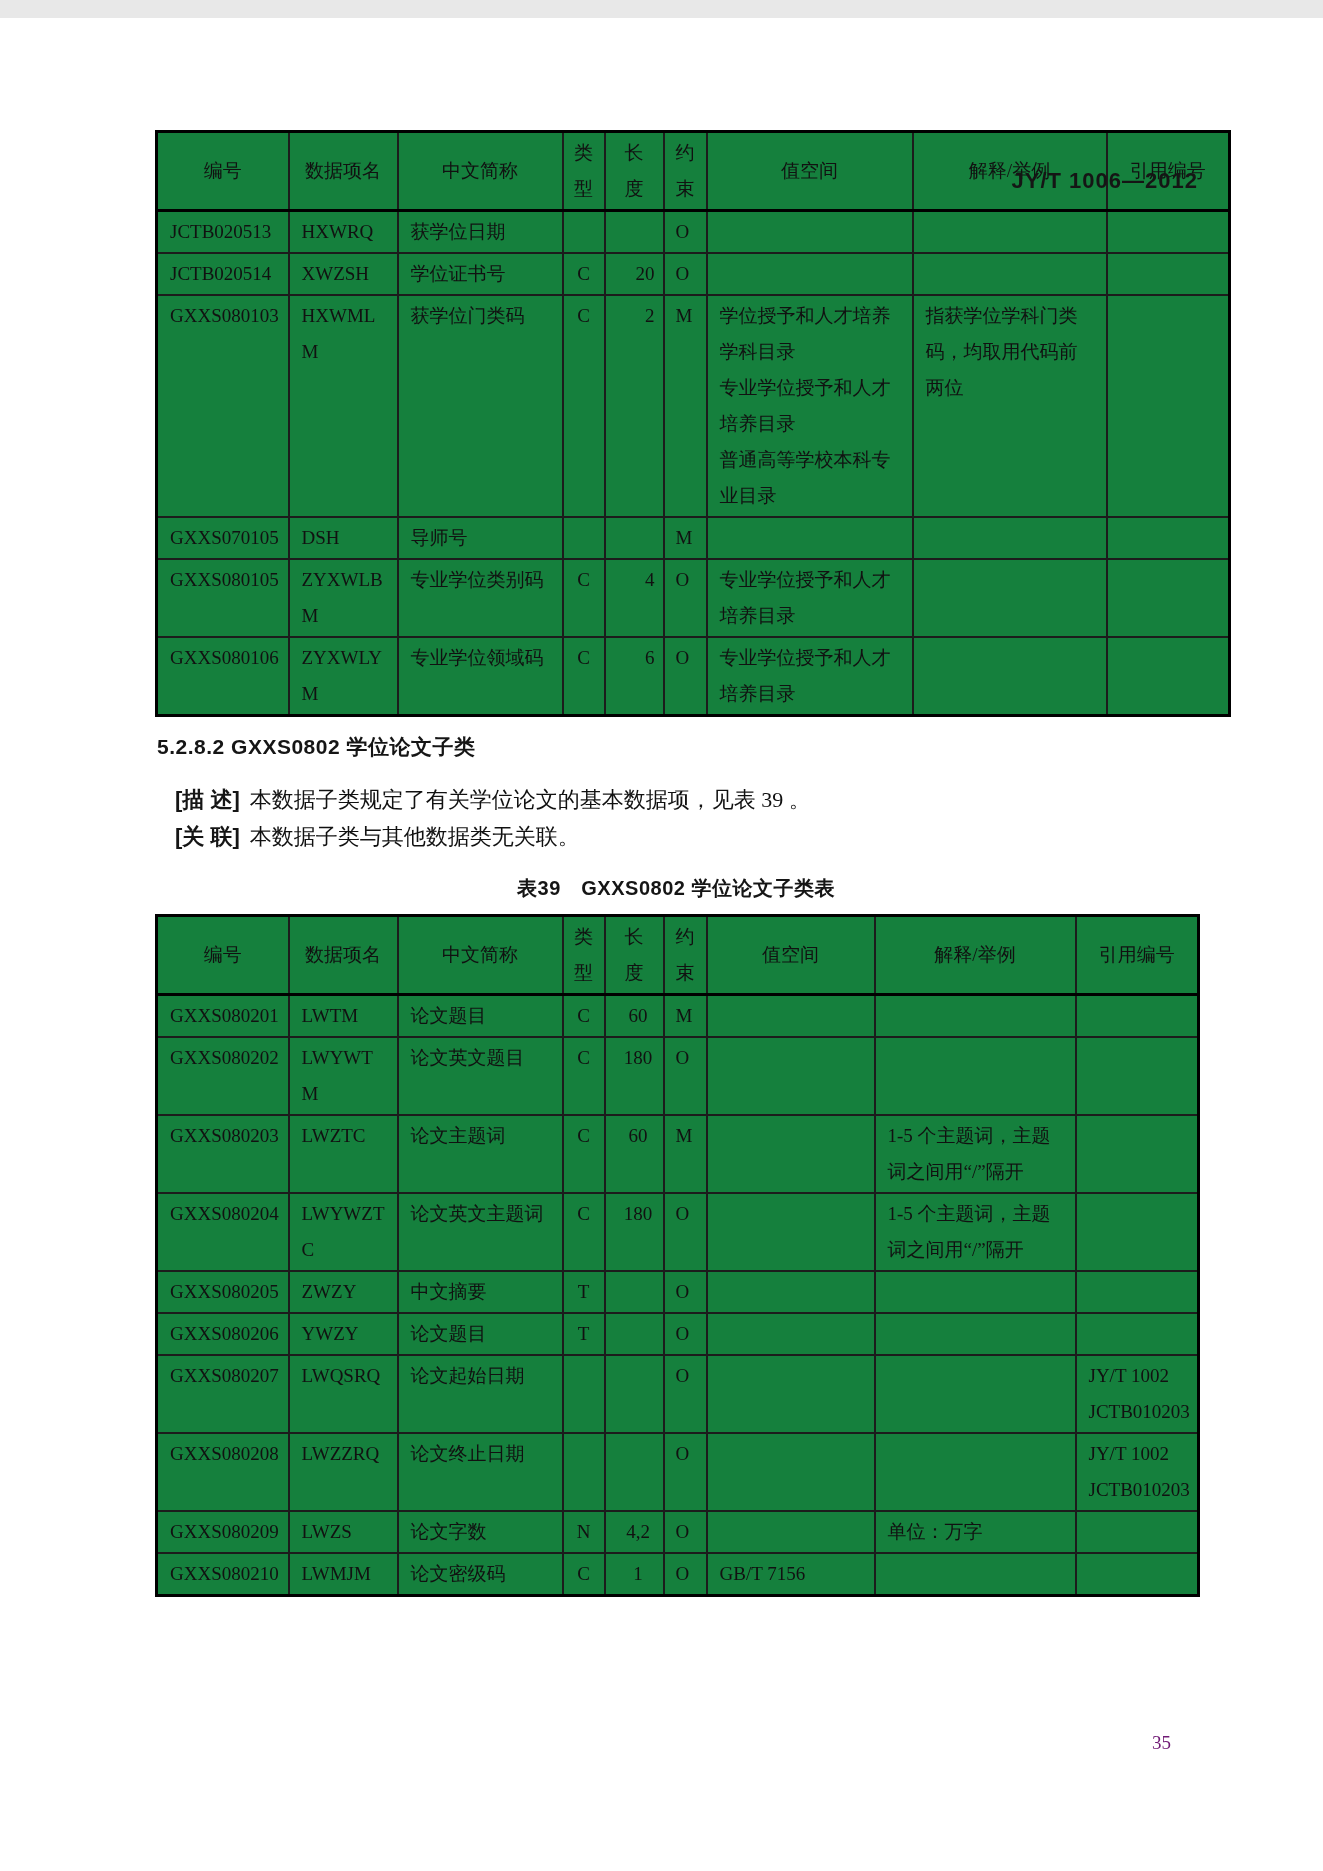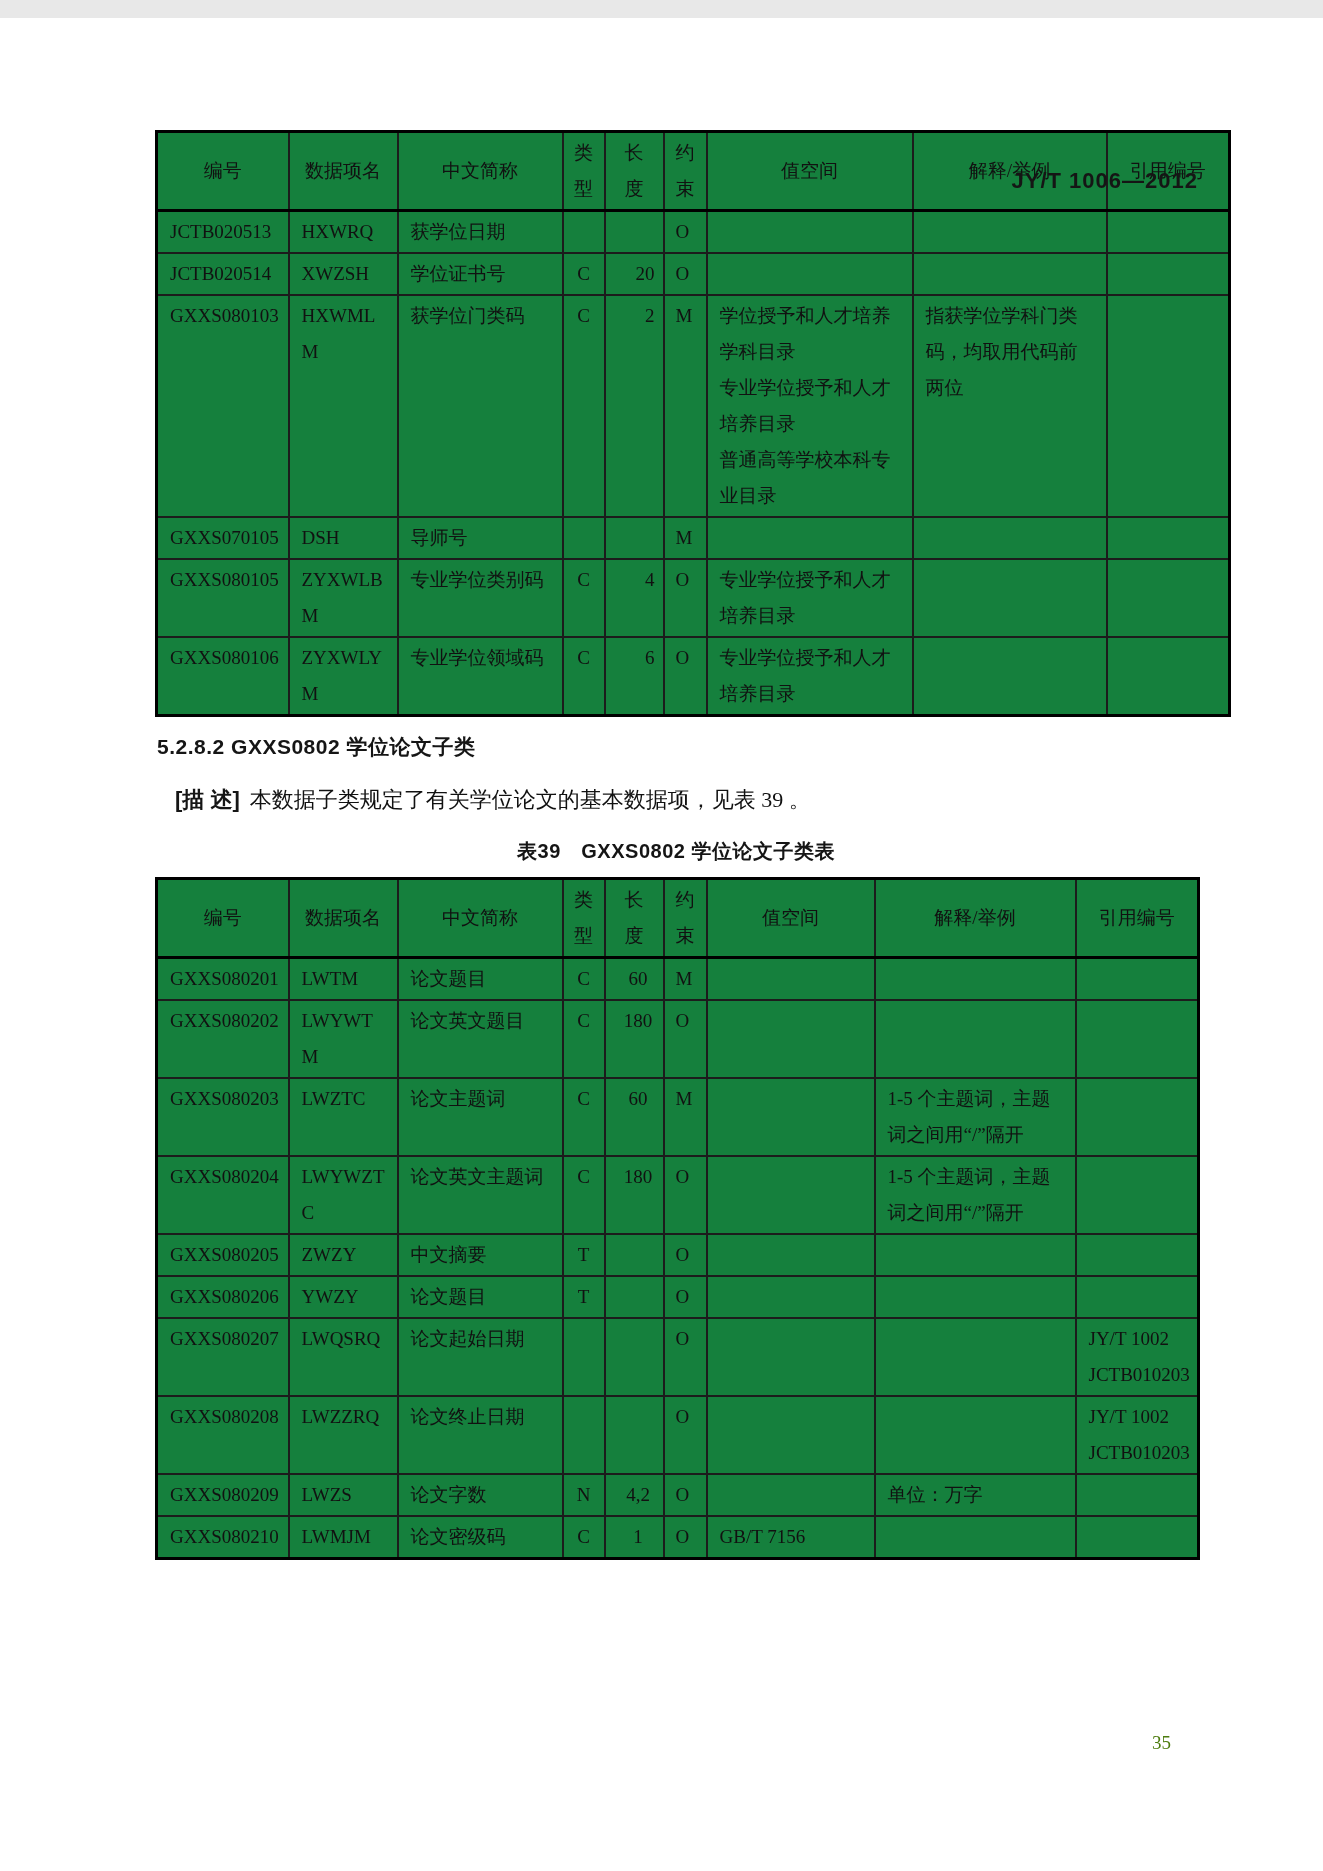--- a/index.html
+++ b/index.html
@@ -65,21 +65,21 @@
   }
   .tbl-caption{
     width:1042px;margin:20px 0 12px 155px;
     text-align:center;
     font-family:"Liberation Sans","DejaVu Sans",sans-serif;
     font-weight:bold;font-size:20px;color:#151515;
     letter-spacing:0.5px;
   }
   .page-num{
     position:absolute;top:1714px;left:1152px;
-    font-size:19px;color:#4d7c0f;
+    font-size:19px;color:#701a75;
   }
 </style>
 </head>
 <body>
 
 <div class="doc">
 
   <div class="std-num">JY/T 1006—2012</div>
 
   <table id="t1" class="data-table" data-table="table1">
@@ -181,20 +181,23 @@
         </tr>
       </tbody>
   </table>
 
   <div class="sec-heading">5.2.8.2  GXXS0802 学位论文子类</div>
 
   <div class="desc-block">
     <div class="desc-line">
       <span class="lab">[描 述]</span><span>本数据子类规定了有关学位论文的基本数据项，见表 39 。</span>
     </div>
+    <div class="desc-line">
+      <span class="lab">[关 联]</span><span>本数据子类与其他数据类无关联。</span>
+    </div>
   </div>
 
   <div class="tbl-caption">表39　GXXS0802 学位论文子类表</div>
 
   <table id="t2" class="data-table" data-table="table2">
     <colgroup>
       <col style="width:132px">
         <col style="width:109px">
         <col style="width:165px">
       <col style="width:42px">

